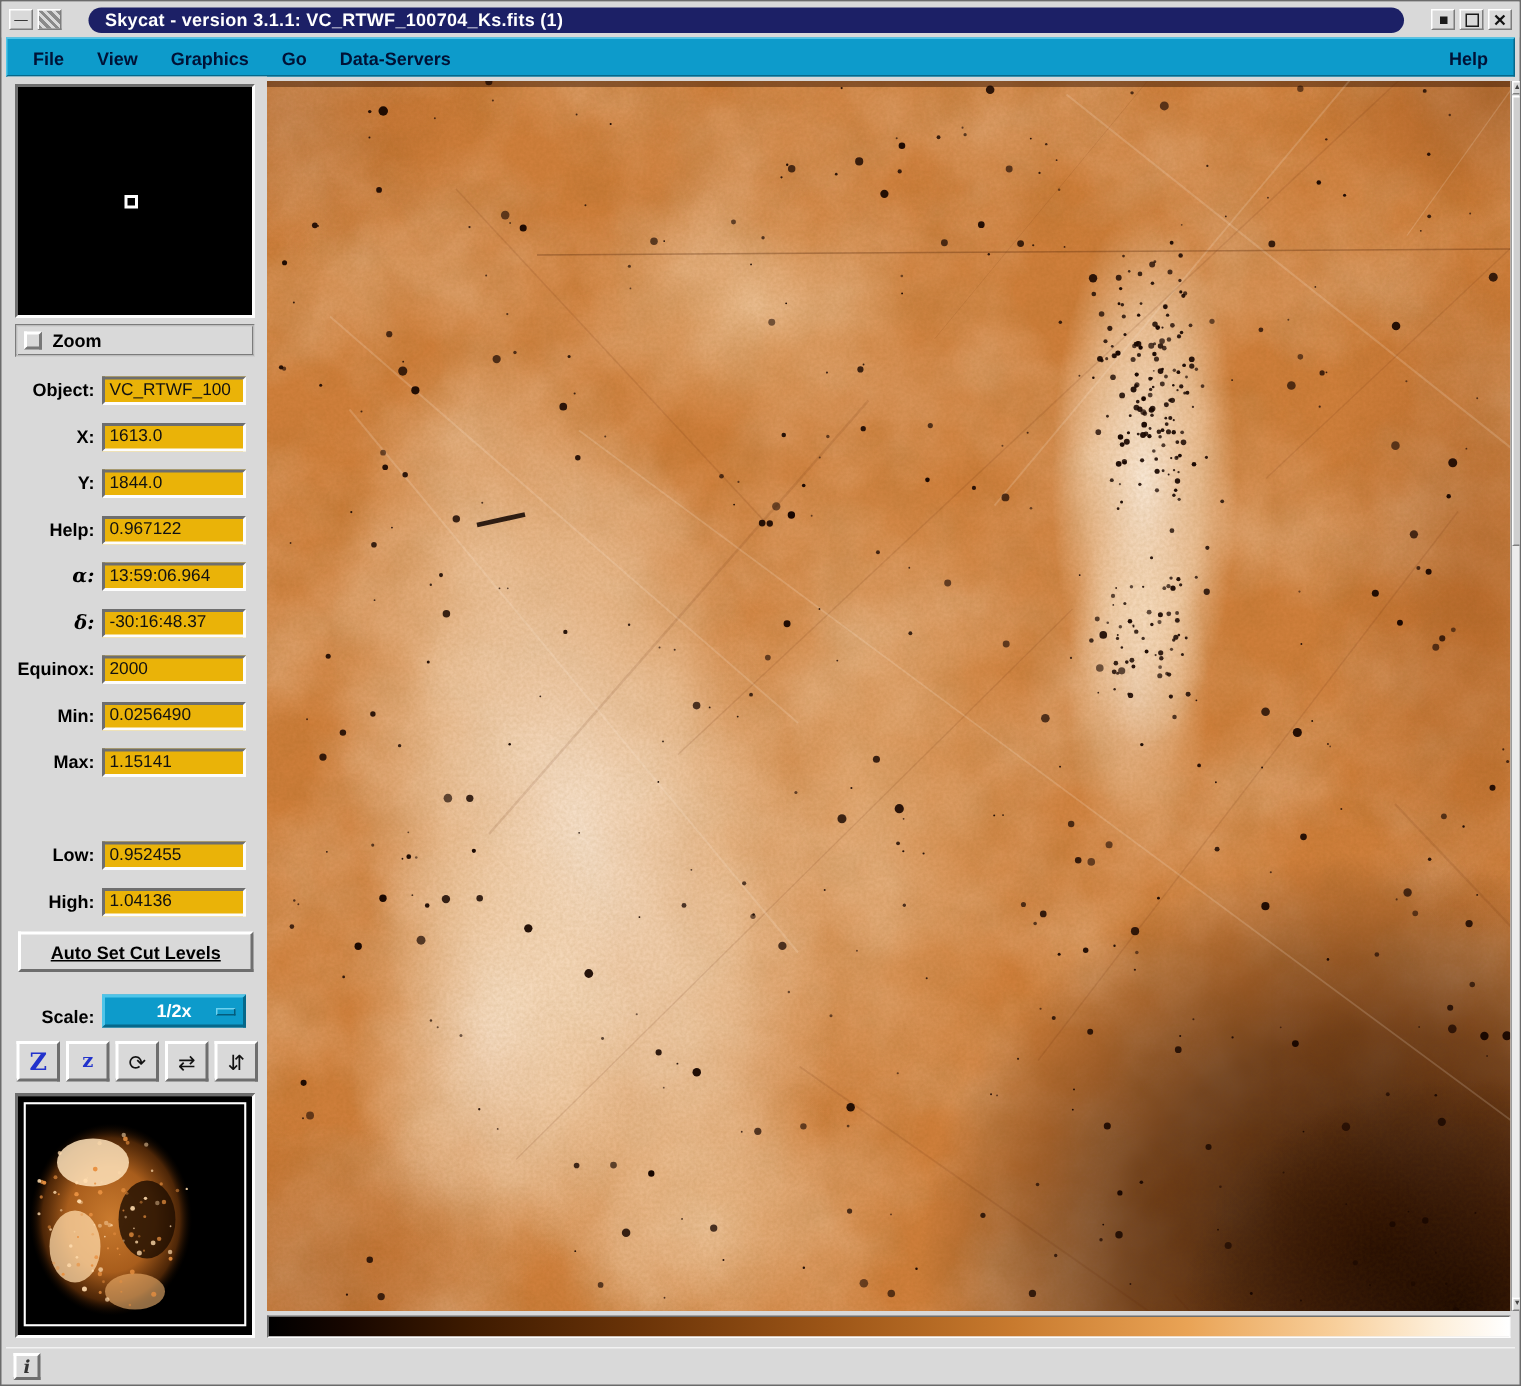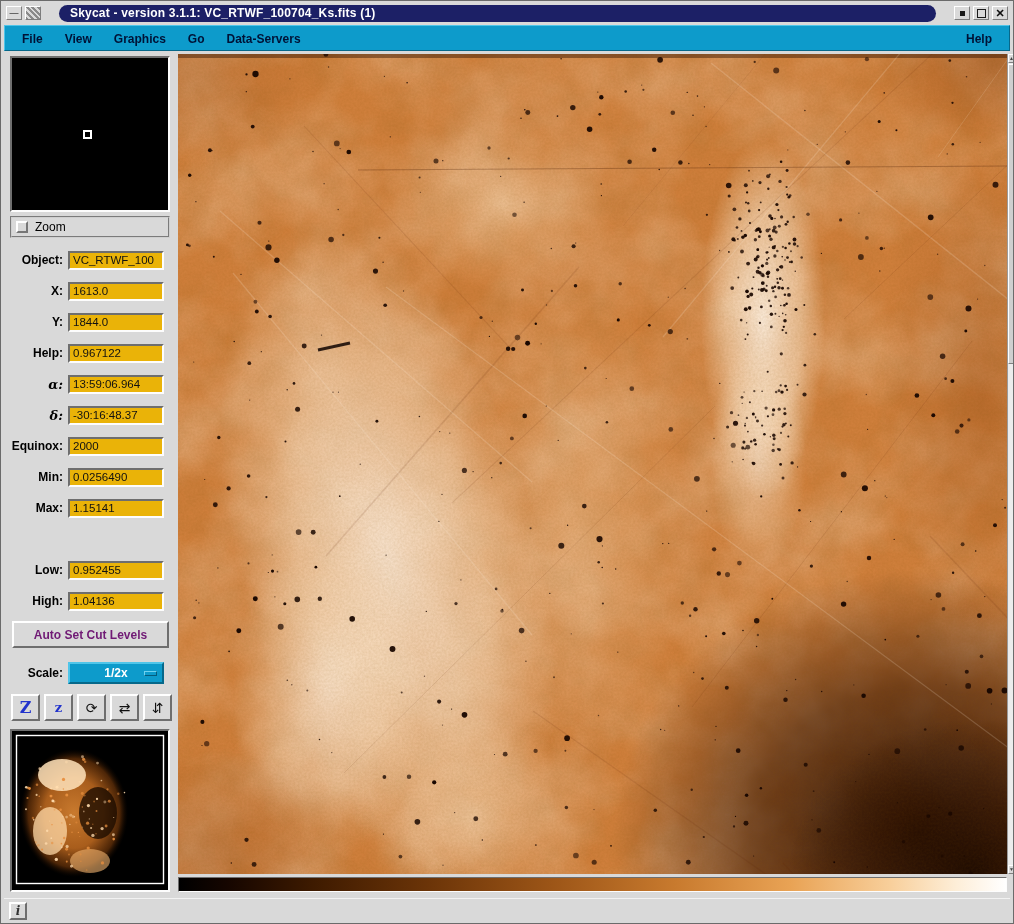--- a/index.html
+++ b/index.html
@@ -38,38 +38,38 @@
 
   .zoom-view { position:absolute; left:5px; top:5px; width:160px; height:156px;
     background:#000; border:2px solid; border-color:#6e6e6e #fdfdfd #fdfdfd #6e6e6e; }
   .zoom-marker { position:absolute; left:71px; top:72px; width:9px; height:9px;
     border:2px solid #fff; background:#000; }
 
   .zoom-toggle { position:absolute; left:5px; top:165px; width:160px; height:22px;
     border:2px groove #cfcfcf; display:flex; align-items:center; }
   .checkbox { width:12px; height:12px; margin:0 7px 0 4px; background:#d9d9d9;
     border:2px solid; border-color:#ffffff #777 #777 #ffffff; cursor:pointer; }
-  .zoom-toggle-label { font-size:12px; font-weight:normal; color:#000; }
+  .zoom-toggle-label { font-size:12px; font-weight:bold; color:#000; }
 
   .field-row { position:absolute; left:0; width:170px; height:24px;
     display:flex; align-items:center; }
   .f-label { width:63px; text-align:right; padding-right:5px; font-size:12px;
     font-weight:bold; color:#000000; }
   .greek .f-label { font-family:"DejaVu Serif", serif; font-style:italic; font-size:13px; }
   .f-entry { width:96px; height:19px; background:#eab308; border:2px solid;
     border-color:#6e6e6e #fdfdfd #fdfdfd #6e6e6e; font-size:11.5px; color:#111;
     line-height:15px; padding:0 3px; overflow:hidden; white-space:nowrap; }
 
   .auto-cut-btn { position:absolute; left:7px; top:570px; width:157px; height:27px;
     background:#d9d9d9; border:2px solid; border-color:#ffffff #6e6e6e #6e6e6e #ffffff;
-    font-size:12px; font-weight:bold; color:#701a75; display:flex; align-items:center;
-    justify-content:center; cursor:pointer; }
+    font-size:12px; font-weight:bold; color:#000000; display:flex; align-items:center;
+    justify-content:center; cursor:pointer;text-decoration:underline; }
 
   .scale-row { position:absolute; left:0; top:610px; width:170px; height:24px;
-    display:flex; align-items:center; }
+    display:flex; align-items:flex-end; }
   .scale-menubtn { width:96px; height:22px; background:#0d9bcb; border:2px solid;
     border-color:#4fc5e9 #06688a #06688a #4fc5e9; color:#fff; font-size:12px;
     font-weight:bold; display:flex; align-items:center; justify-content:center;
     position:relative; cursor:pointer; }
   .scale-indicator { position:absolute; right:5px; top:7px; width:13px; height:5px;
     background:#0d9bcb; border:1px solid; border-color:#6fd2ef #045c7c #045c7c #6fd2ef; }
 
   .toolrow { position:absolute; left:6px; top:643px; height:28px; display:flex; gap:4px; }
   .toolbtn { width:29px; height:27px; background:#d9d9d9; border:2px solid;
     border-color:#ffffff #6e6e6e #6e6e6e #ffffff; display:flex; align-items:center;

